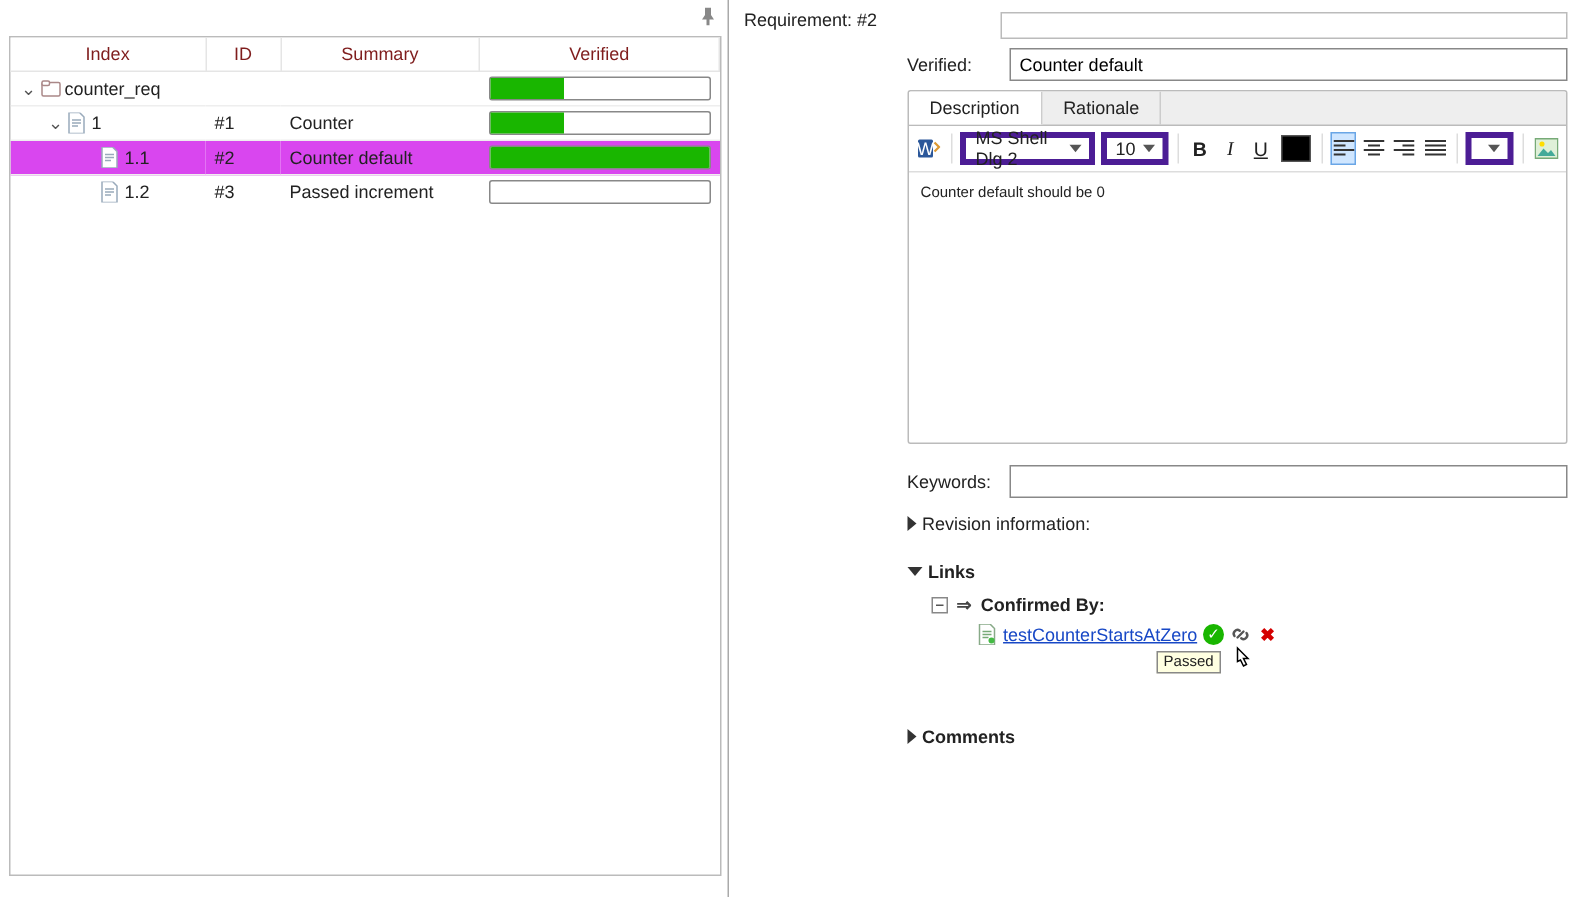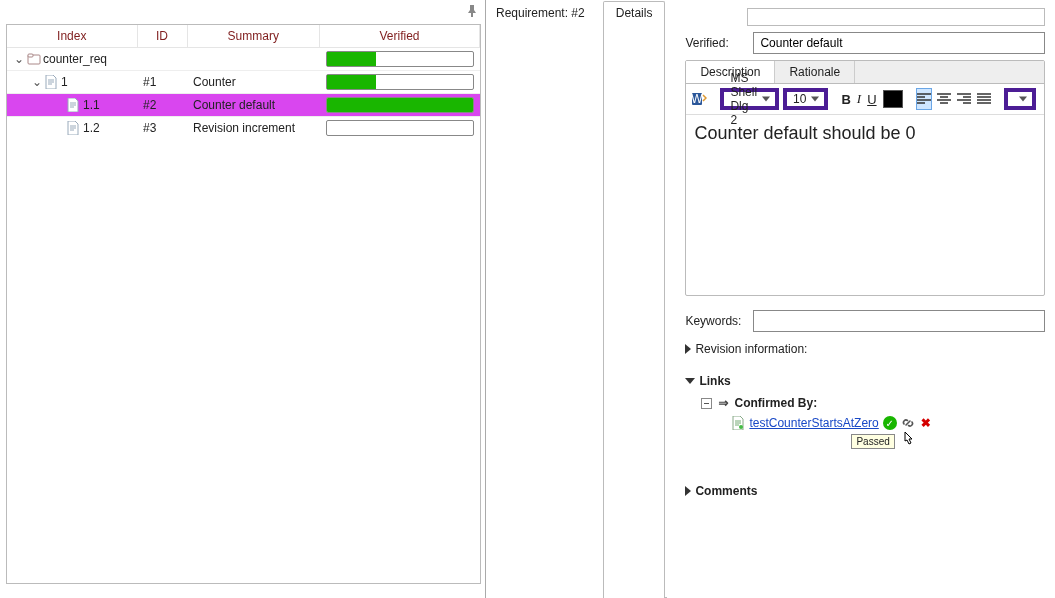--- a/index.html
+++ b/index.html
@@ -43,21 +43,21 @@
   .editor-toolbar { display: flex; align-items: center; gap: 4px; padding: 4px; border-bottom: 1px solid #ddd; flex-wrap: nowrap; }
   .tbtn { width: 24px; height: 22px; display: flex; align-items: center; justify-content: center; border: 1px solid transparent; cursor: default; }
   .tbtn.active { background: #cfe6ff; border: 1px solid #6aa6e6; }
   .tsel { height: 22px; border: 4px solid #4c1d95; background: #fff; padding: 0 18px 0 6px; position: relative; display: flex; align-items: center; cursor: default; }
   .tsel:after { content: ""; position: absolute; right: 5px; top: 50%; border-left: 4px solid transparent; border-right: 4px solid transparent; border-top: 5px solid #555; transform: translateY(-50%); }
   .tsel.font { width: 120px; }
   .tsel.size { width: 46px; }
   .tsel.bgcol { width: 32px; }
   .color-swatch { width: 20px; height: 18px; background: #000; border: 1px solid #555; }
   .sep { width: 1px; height: 20px; background: #ddd; margin: 0 2px; }
-  .editor-body { padding: 8px; height: 180px; overflow: auto; font-size: 18px; }
+  .editor-body { padding: 8px; height: 180px; overflow: auto; font-size: 10px; }
 
   .section-toggle { display: flex; align-items: center; gap: 4px; margin: 10px 0 4px; font-weight: bold; cursor: default; }
   .caret-right, .caret-down { width: 0; height: 0; }
   .caret-right { border-top: 5px solid transparent; border-bottom: 5px solid transparent; border-left: 6px solid #333; }
   .caret-down  { border-left: 5px solid transparent; border-right: 5px solid transparent; border-top: 6px solid #333; }
 
   .links-body { padding: 4px 0 4px 16px; }
   .links-row { display: flex; align-items: center; gap: 6px; }
   .box-minus { width: 11px; height: 11px; border: 1px solid #888; position: relative; }
   .box-minus:after { content: ""; position: absolute; left: 2px; right: 2px; top: 4px; height: 1px; background: #555; }
@@ -174,37 +174,34 @@
                   <span class="node-icon">
                     <svg width="12" height="14" viewBox="0 0 12 14">
                       <path d="M1 0h7l3 3v11H1z" fill="#fff" stroke="#9ab"></path>
                       <path d="M3 5h6M3 7h6M3 9h4" stroke="#9ab" stroke-width="1"></path>
                     </svg>
                   </span>
                   <span>1.2</span>
                 </div>
               </td>
               <td>#3</td>
-              <td>Revision increment</td>
+              <td>Passed increment</td>
               <td>
                 <div class="progress">
                   <div class="fill" style="width: 0%;"></div>
                 </div>
               </td>
             </tr>
           </tbody>
       </table>
     </div>
   </div>
 
   <div class="right-panel">
     <div class="right-header">Requirement: #2</div>
-    <div class="tabs">
-      <div class="tab active">Details</div>
-    </div>
 
     <div class="right-scroll">
 
       <div style="border:1px solid #bbb; height:18px; margin:0 0 6px 62px;"></div>
 
       <div class="form-row">
         <label>Verified:</label>
         <input class="text-field" value="Counter default" style="">
       </div>
 

